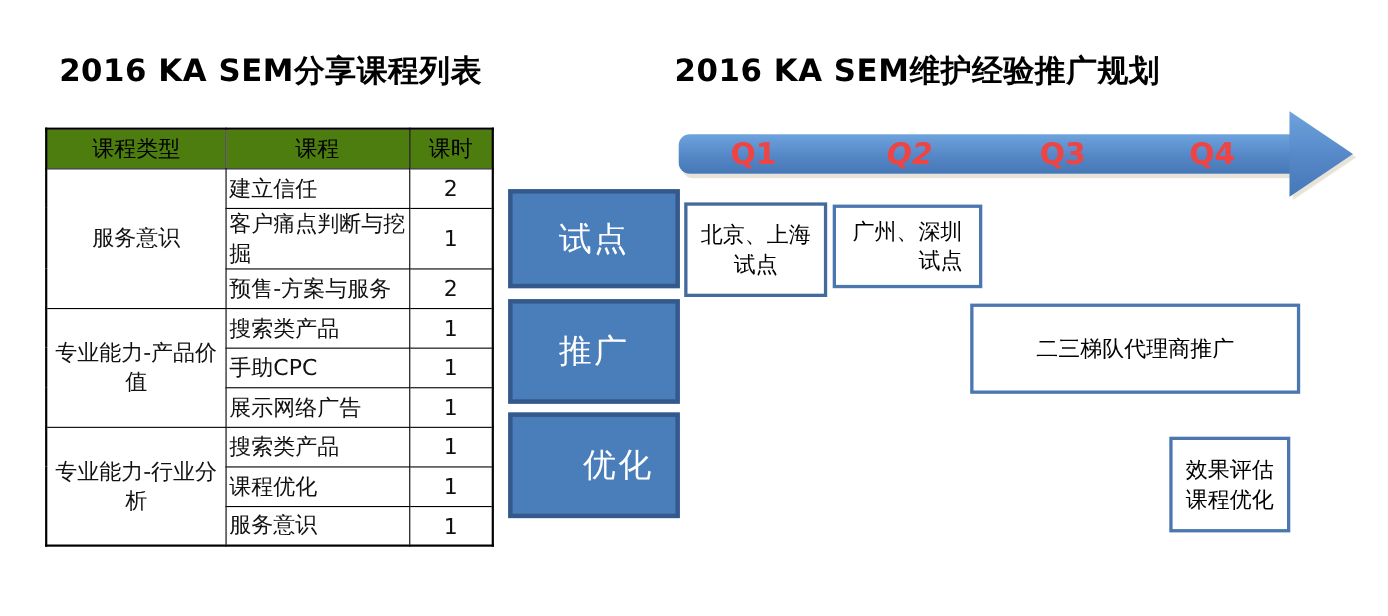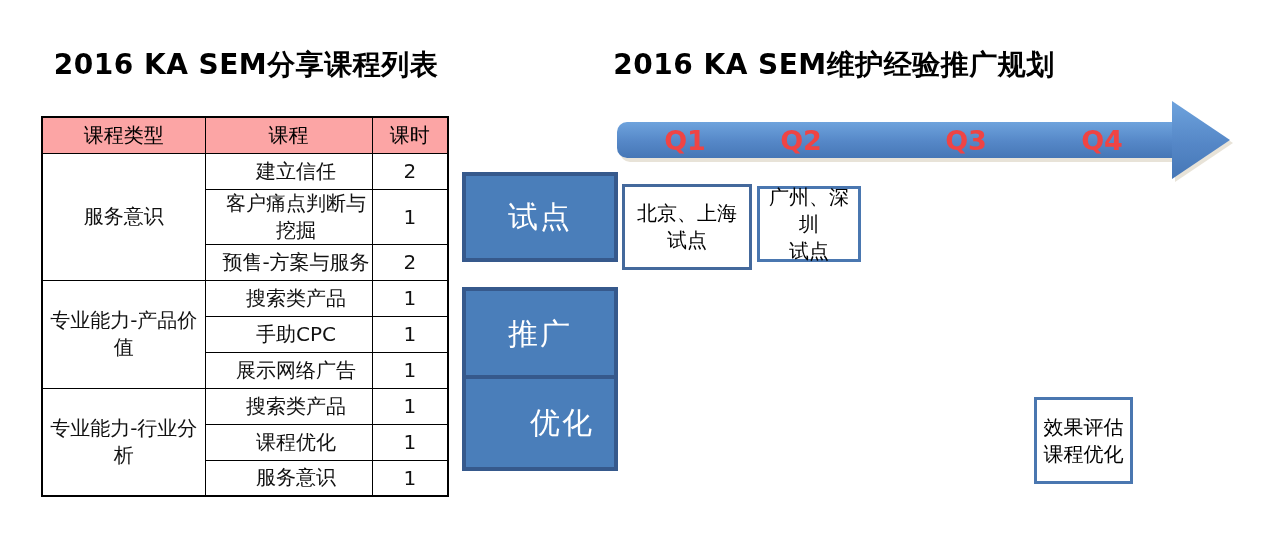--- a/index.html
+++ b/index.html
@@ -20,70 +20,70 @@
   .right-title { left:584px; width:500px; }
 
   
   .course-table {
     position:absolute; left:41px; top:116px;
     border-collapse:collapse; table-layout:fixed;
     border:2px solid #000;
   }
   .course-table th, .course-table td { border:1px solid #000; overflow:hidden; }
   .course-table th {
-    background:#fca5a5; height:36px; font-size:20px; font-weight:normal;
+    background:#4d7c0f; height:36px; font-size:20px; font-weight:normal;
     text-align:center; color:#000;
   }
   .course-table td { height:36px; font-size:20px; color:#111; background:#fff; }
   td.type-cell   { text-align:center; font-size:20px; }
-  td.course-cell { text-align:center; padding-left:15px; }
+  td.course-cell { text-align:left; padding-left:3px; }
   td.hours-cell  { text-align:center; }
 
   
   .arrow-body {
     position:absolute; left:617px; top:122px; width:557px; height:36px;
     background:linear-gradient(to bottom,#6ea3dd 0%,#5587c7 55%,#4677b6 100%);
     border-radius:10px 0 0 10px;
     box-shadow:3px 4px 0 #e8e3d8;
   }
   .arrowhead-wrap { position:absolute; left:1172px; top:101px; filter:drop-shadow(3px 3px 0 #e8e3d8); }
   .arrowhead {
     width:58px; height:78px;
     clip-path:polygon(0 0,100% 50%,0 100%);
     background:linear-gradient(to bottom,#6ea3dd 0%,#5587c7 55%,#4677b6 100%);
   }
   .q-label {
     position:absolute; top:124px; width:60px; height:34px; line-height:34px;
     font-size:27px; font-weight:bold; color:#ef4444; text-align:center;
   }
-  .q1 { left:655px; } .q2 { left:771px; } .q3 { left:936px; } .q4 { left:1072px; }
+  .q1 { left:655px; } .q2 { left:797px;font-style:italic; } .q3 { left:936px; } .q4 { left:1072px; }
 
   
   .stage {
     position:absolute; left:462px; width:156px;
     background:#4a7eba; border:4px solid #36598c;
     color:#ffffff; font-size:30px;
     display:flex; align-items:center; justify-content:center;
     letter-spacing:2px;
   }
   .stage1 { top:172px; height:90px; }
-  .stage2 { top:272px; height:95px;margin-top:15px; }
+  .stage2 { top:272px; height:95px; }
   .stage3 { top:375px; height:96px;padding-left:44px; }
 
   
   .note {
     position:absolute; background:#ffffff; border:3px solid #4a77b0;
     color:#000; font-size:20px; line-height:27px;
     display:flex; align-items:center; justify-content:center;
     text-align:center; white-space:pre-line;margin-top:12px;
   }
   .note1 { left:622px;  top:172px; width:130px; height:86px; border-color:#44699c; }
-  .note2 { left:757px;  top:174px; width:104px; height:76px; }
+  .note2 { left:757px;  top:174px; width:136px; height:76px;text-align:right; }
   .note3 { left:882px;  top:264px; width:300px; height:82px; }
-  .note4 { left:1034px; top:385px; width:99px; height:87px; }
+  .note4 { left:1063px; top:385px; width:110px; height:87px; }
 </style>
 </head>
 <body>
 
 <div class="slide">
 
   <div class="title left-title">2016 KA SEM分享课程列表</div>
   <div class="title right-title">2016 KA SEM维护经验推广规划</div>
 
   <table class="course-table">
@@ -152,16 +152,17 @@
   <div class="q-label q4">Q4</div>
 
   <div class="stage stage1">试点</div>
   <div class="stage stage2">推广</div>
   <div class="stage stage3">优化</div>
 
   <div class="note note1">北京、上海
 试点</div>
   <div class="note note2">广州、深圳
 试点</div>
+  <div class="note note3">二三梯队代理商推广</div>
   <div class="note note4">效果评估
 课程优化</div>
 
 </div>
 
 </body></html>

